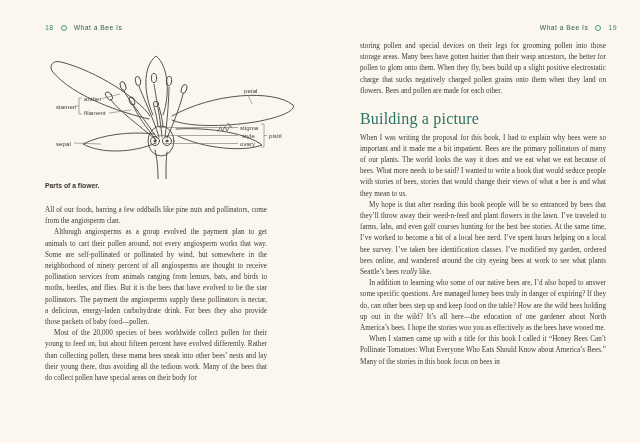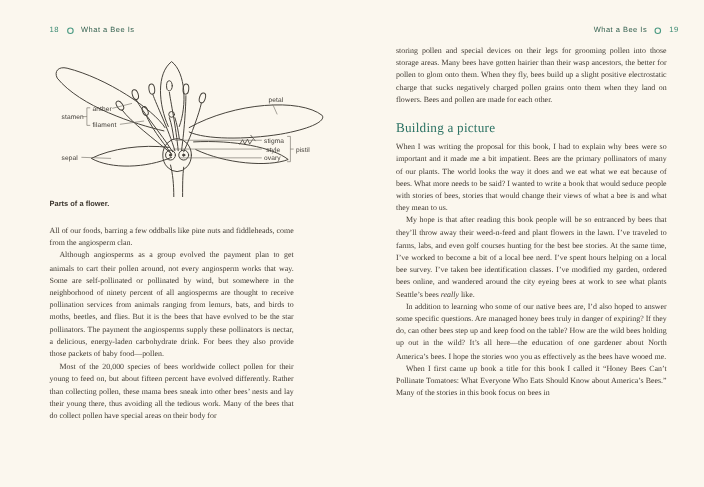--- a/index.html
+++ b/index.html
@@ -25,21 +25,21 @@
     font-family:"Liberation Sans",sans-serif;font-weight:bold;font-size:6.8px;color:#3c362e;
   }
   svg text{font-family:"Liberation Sans",sans-serif;font-size:6px;fill:#3f3b35;letter-spacing:.1px;}
   
   .body{position:absolute;text-align:justify;font-size:7.2px;line-height:11.2px;hyphens:auto;}
   .body-left{left:45px;top:205px;width:222px;}
   .body-right{left:360px;top:41px;width:246px;}
   .body p{margin:0;}
   p.ind{text-indent:9px;}
   h2.section{
-    font-family:"Liberation Serif",serif;color:#2b7263;font-size:12px;font-weight:normal;
+    font-family:"Liberation Serif",serif;color:#2b7263;font-size:16px;font-weight:normal;
     margin:13px 0 5px 0;text-align:left;letter-spacing:.2px;line-height:1.1;
   }
   em{font-style:italic;}
 </style>
 </head>
 <body>
 
 <div class="spread">
 
   <div>
@@ -113,36 +113,36 @@
           <text x="195" y="76.8">stigma</text>
           <text x="197" y="84.8">style</text>
           <text x="195" y="92.8">ovary</text>
           <text x="224" y="85">pistil</text>
         </g>
       </svg>
     </div>
     <div class="figcaption">Parts of a flower.</div>
 
     <div class="body body-left">
-      <p>All of our foods, barring a few oddballs like pine nuts and fiddleheads, come from the angiosperm clan.</p>
+      <p>All of our foods, barring a few oddballs like pine nuts and pollinators, come from the angiosperm clan.</p>
       <p class="ind">Although angiosperms as a group evolved the payment plan to get animals to cart their pollen around, not every angiosperm works that way. Some are self-pollinated or pollinated by wind, but somewhere in the neighborhood of ninety percent of all angiosperms are thought to receive pollination services from animals ranging from lemurs, bats, and birds to moths, beetles, and flies. But it is the bees that have evolved to be the star pollinators. The payment the angiosperms supply these pollinators is nectar, a delicious, energy-laden carbohydrate drink. For bees they also provide those packets of baby food—pollen.</p>
       <p class="ind">Most of the 20,000 species of bees worldwide collect pollen for their young to feed on, but about fifteen percent have evolved differently. Rather than collecting pollen, these mama bees sneak into other bees’ nests and lay their young there, thus avoiding all the tedious work. Many of the bees that do collect pollen have special areas on their body for</p>
     </div>
   </div>
 
   <div>
     <div class="running-head rh-right">
       <span class="rh-title">What a Bee Is</span>
       <span class="orn"></span>
       <span class="folio">19</span>
     </div>
 
     <div class="body body-right">
       <p>storing pollen and special devices on their legs for grooming pollen into those storage areas. Many bees have gotten hairier than their wasp ancestors, the better for pollen to glom onto them. When they fly, bees build up a slight positive electrostatic charge that sucks negatively charged pollen grains onto them when they land on flowers. Bees and pollen are made for each other.</p>
       <h2 class="section">Building a picture</h2>
       <p>When I was writing the proposal for this book, I had to explain why bees were so important and it made me a bit impatient. Bees are the primary pollinators of many of our plants. The world looks the way it does and we eat what we eat because of bees. What more needs to be said? I wanted to write a book that would seduce people with stories of bees, stories that would change their views of what a bee is and what they mean to us.</p>
       <p class="ind"><span>My hope is that after reading this book people will be so entranced by bees that they’ll throw away their weed-n-feed and plant flowers in the lawn. I’ve traveled to farms, labs, and even golf courses hunting for the best bee stories. At the same time, I’ve worked to become a bit of a local bee nerd. I’ve spent hours helping on a local bee survey. I’ve taken bee identification classes. I’ve modified my garden, ordered bees online, and wandered around the city eyeing bees at work to see what plants Seattle’s bees </span><em>really</em><span> like.</span></p>
       <p class="ind">In addition to learning who some of our native bees are, I’d also hoped to answer some specific questions. Are managed honey bees truly in danger of expiring? If they do, can other bees step up and keep food on the table? How are the wild bees holding up out in the wild? It’s all here—the education of one gardener about North America’s bees. I hope the stories woo you as effectively as the bees have wooed me.</p>
-      <p class="ind">When I first came up book a title for this book I called it “Honey Bees Can’t Pollinate Tomatoes: What Everyone Who Eats Should Know about America’s Bees.” Many of the stories in this book focus on bees in</p>
+      <p class="ind">When I stamen came up with a title for this book I called it “Honey Bees Can’t Pollinate Tomatoes: What Everyone Who Eats Should Know about America’s Bees.” Many of the stories in this book focus on bees in</p>
     </div>
   </div>
 
 </div>
 
 </body></html>

